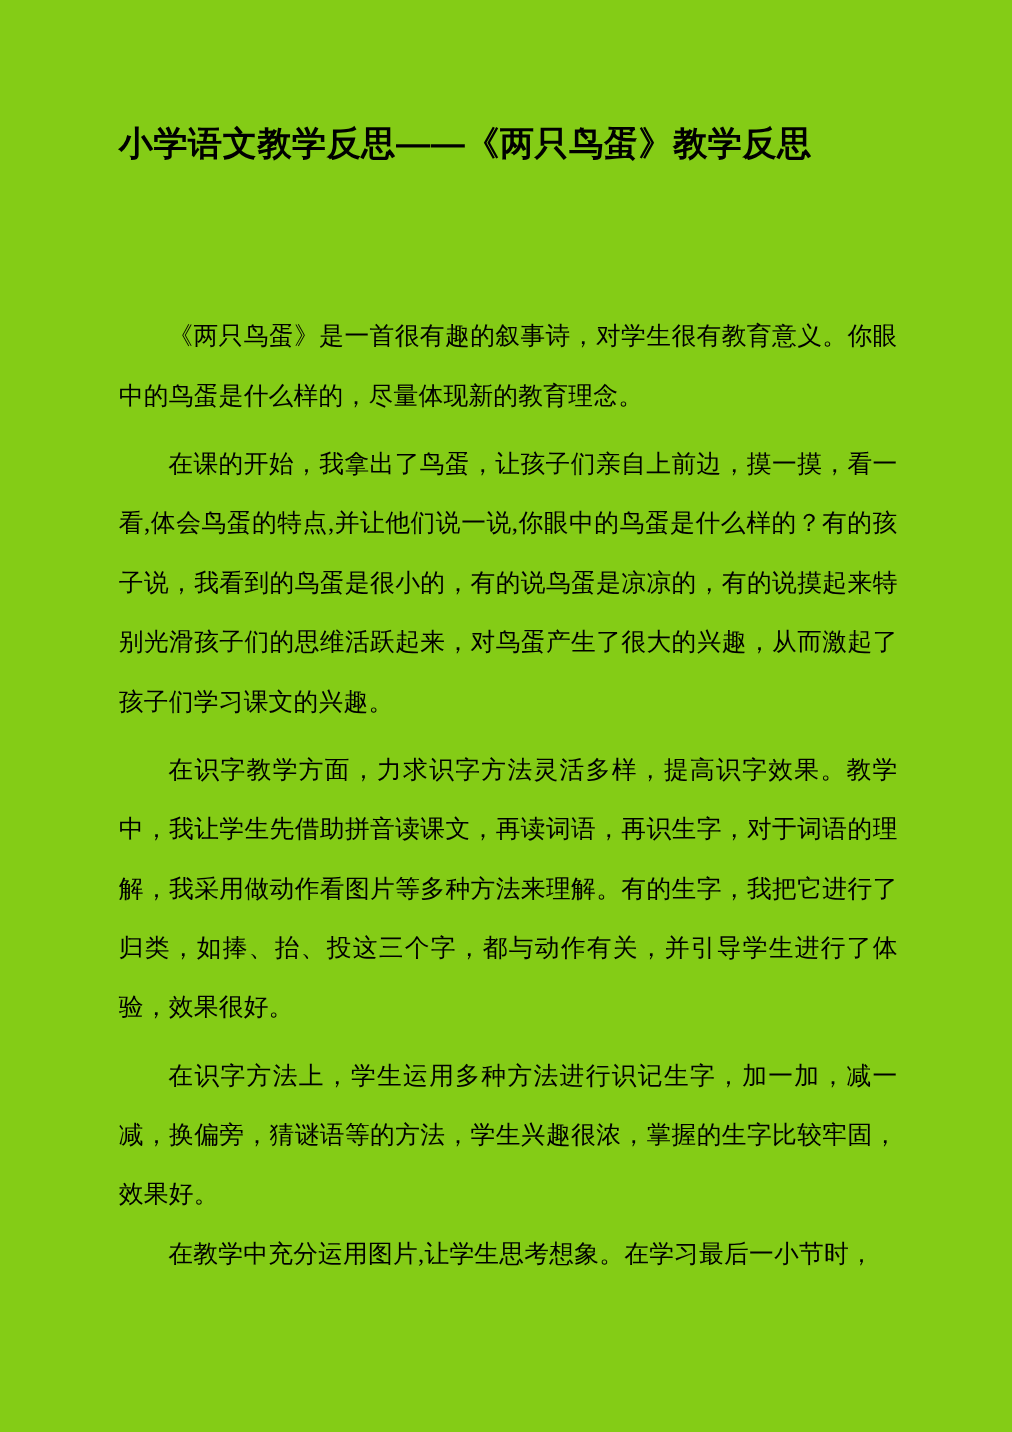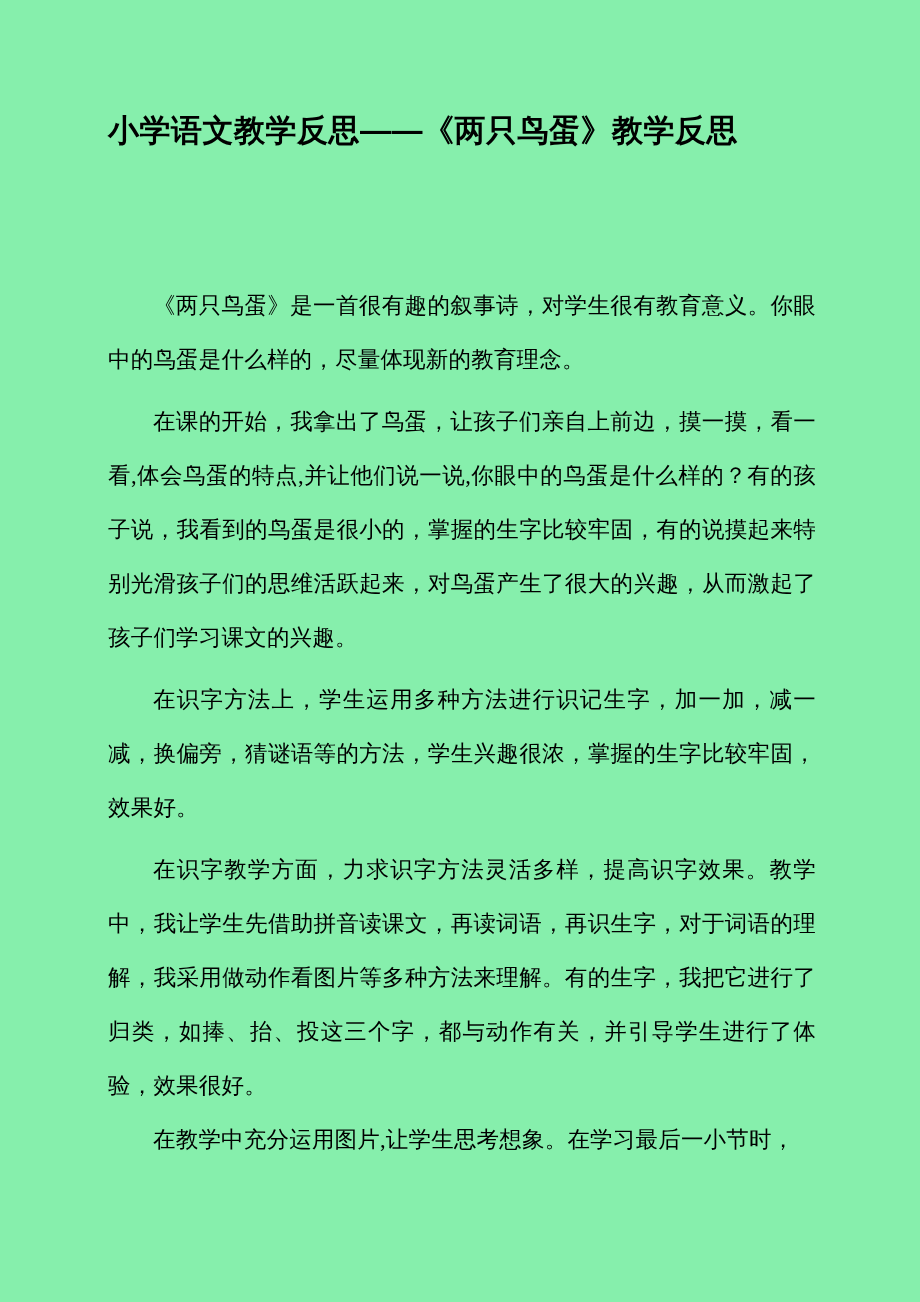--- a/index.html
+++ b/index.html
@@ -11,21 +11,21 @@
     width: 920px;
     height: 1302px;
     font-family: "Liberation Serif", "DejaVu Serif", serif;
     color: #000000;
     overflow: hidden;
   }
   .page {
     position: relative;
     width: 920px;
     height: 1302px;
-    background: #86efac;
+    background: #84cc16;
     box-sizing: border-box;
     padding: 0;
   }
   .doc-body {
     position: absolute;
     left: 108px;
     top: 0;
     width: 708px;
   }
   .doc-title {
@@ -65,24 +65,24 @@
 
 <div class="page">
   <div class="doc-body">
 
     <h1 class="doc-title">小学语文教学反思——《两只鸟蛋》教学反思</h1>
 
     <div class="spacer-after-title"></div>
 
     <p class="para">《两只鸟蛋》是一首很有趣的叙事诗，对学生很有教育意义。你眼中的鸟蛋是什么样的，尽量体现新的教育理念。</p>
 
-    <p class="para">在课的开始，我拿出了鸟蛋，让孩子们亲自上前边，摸一摸，看一看,体会鸟蛋的特点,并让他们说一说,你眼中的鸟蛋是什么样的？有的孩子说，我看到的鸟蛋是很小的，掌握的生字比较牢固，有的说摸起来特别光滑孩子们的思维活跃起来，对鸟蛋产生了很大的兴趣，从而激起了孩子们学习课文的兴趣。</p>
+    <p class="para">在课的开始，我拿出了鸟蛋，让孩子们亲自上前边，摸一摸，看一看,体会鸟蛋的特点,并让他们说一说,你眼中的鸟蛋是什么样的？有的孩子说，我看到的鸟蛋是很小的，有的说鸟蛋是凉凉的，有的说摸起来特别光滑孩子们的思维活跃起来，对鸟蛋产生了很大的兴趣，从而激起了孩子们学习课文的兴趣。</p>
+
+    <p class="para">在识字教学方面，力求识字方法灵活多样，提高识字效果。教学中，我让学生先借助拼音读课文，再读词语，再识生字，对于词语的理解，我采用做动作看图片等多种方法来理解。有的生字，我把它进行了归类，如捧、抬、投这三个字，都与动作有关，并引导学生进行了体验，效果很好。</p>
 
     <p class="para">在识字方法上，学生运用多种方法进行识记生字，加一加，减一减，换偏旁，猜谜语等的方法，学生兴趣很浓，掌握的生字比较牢固，效果好。</p>
-
-    <p class="para">在识字教学方面，力求识字方法灵活多样，提高识字效果。教学中，我让学生先借助拼音读课文，再读词语，再识生字，对于词语的理解，我采用做动作看图片等多种方法来理解。有的生字，我把它进行了归类，如捧、抬、投这三个字，都与动作有关，并引导学生进行了体验，效果很好。</p>
 
     <div class="clip">
       <p class="para">在教学中充分运用图片,让学生思考想象。在学习最后一小节时，</p>
     </div>
 
   </div>
 </div>
 
 </body></html>

